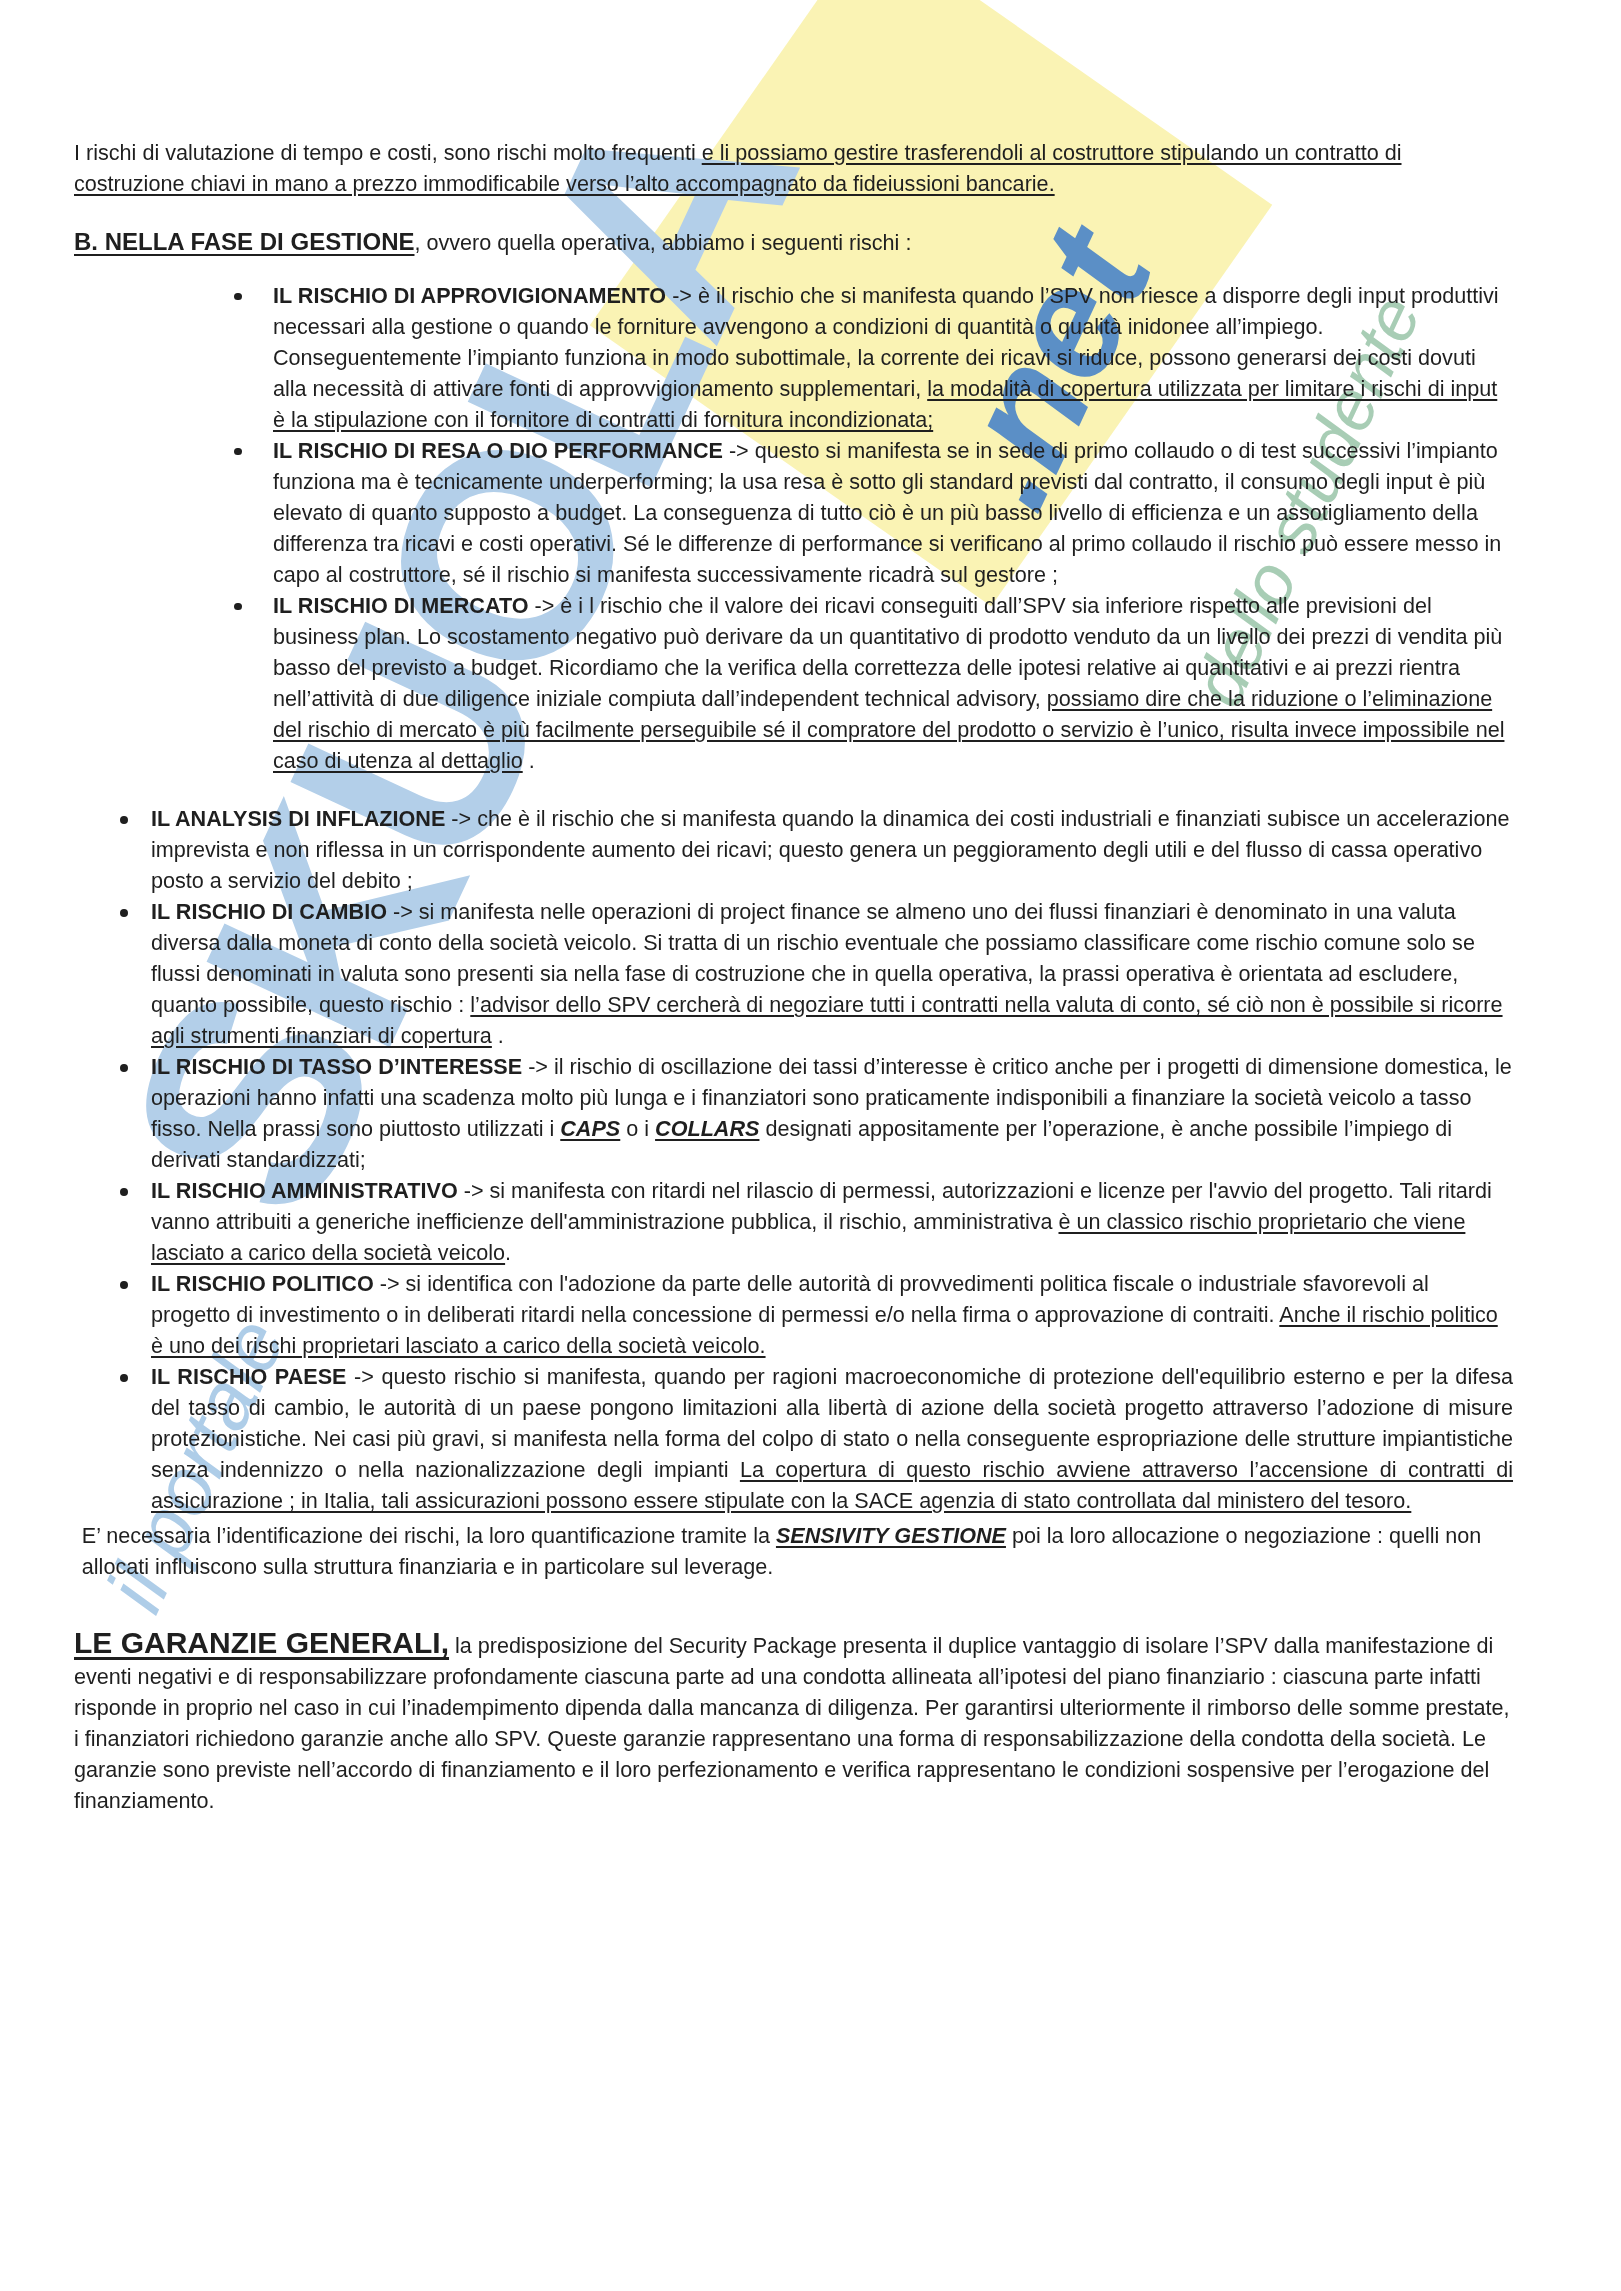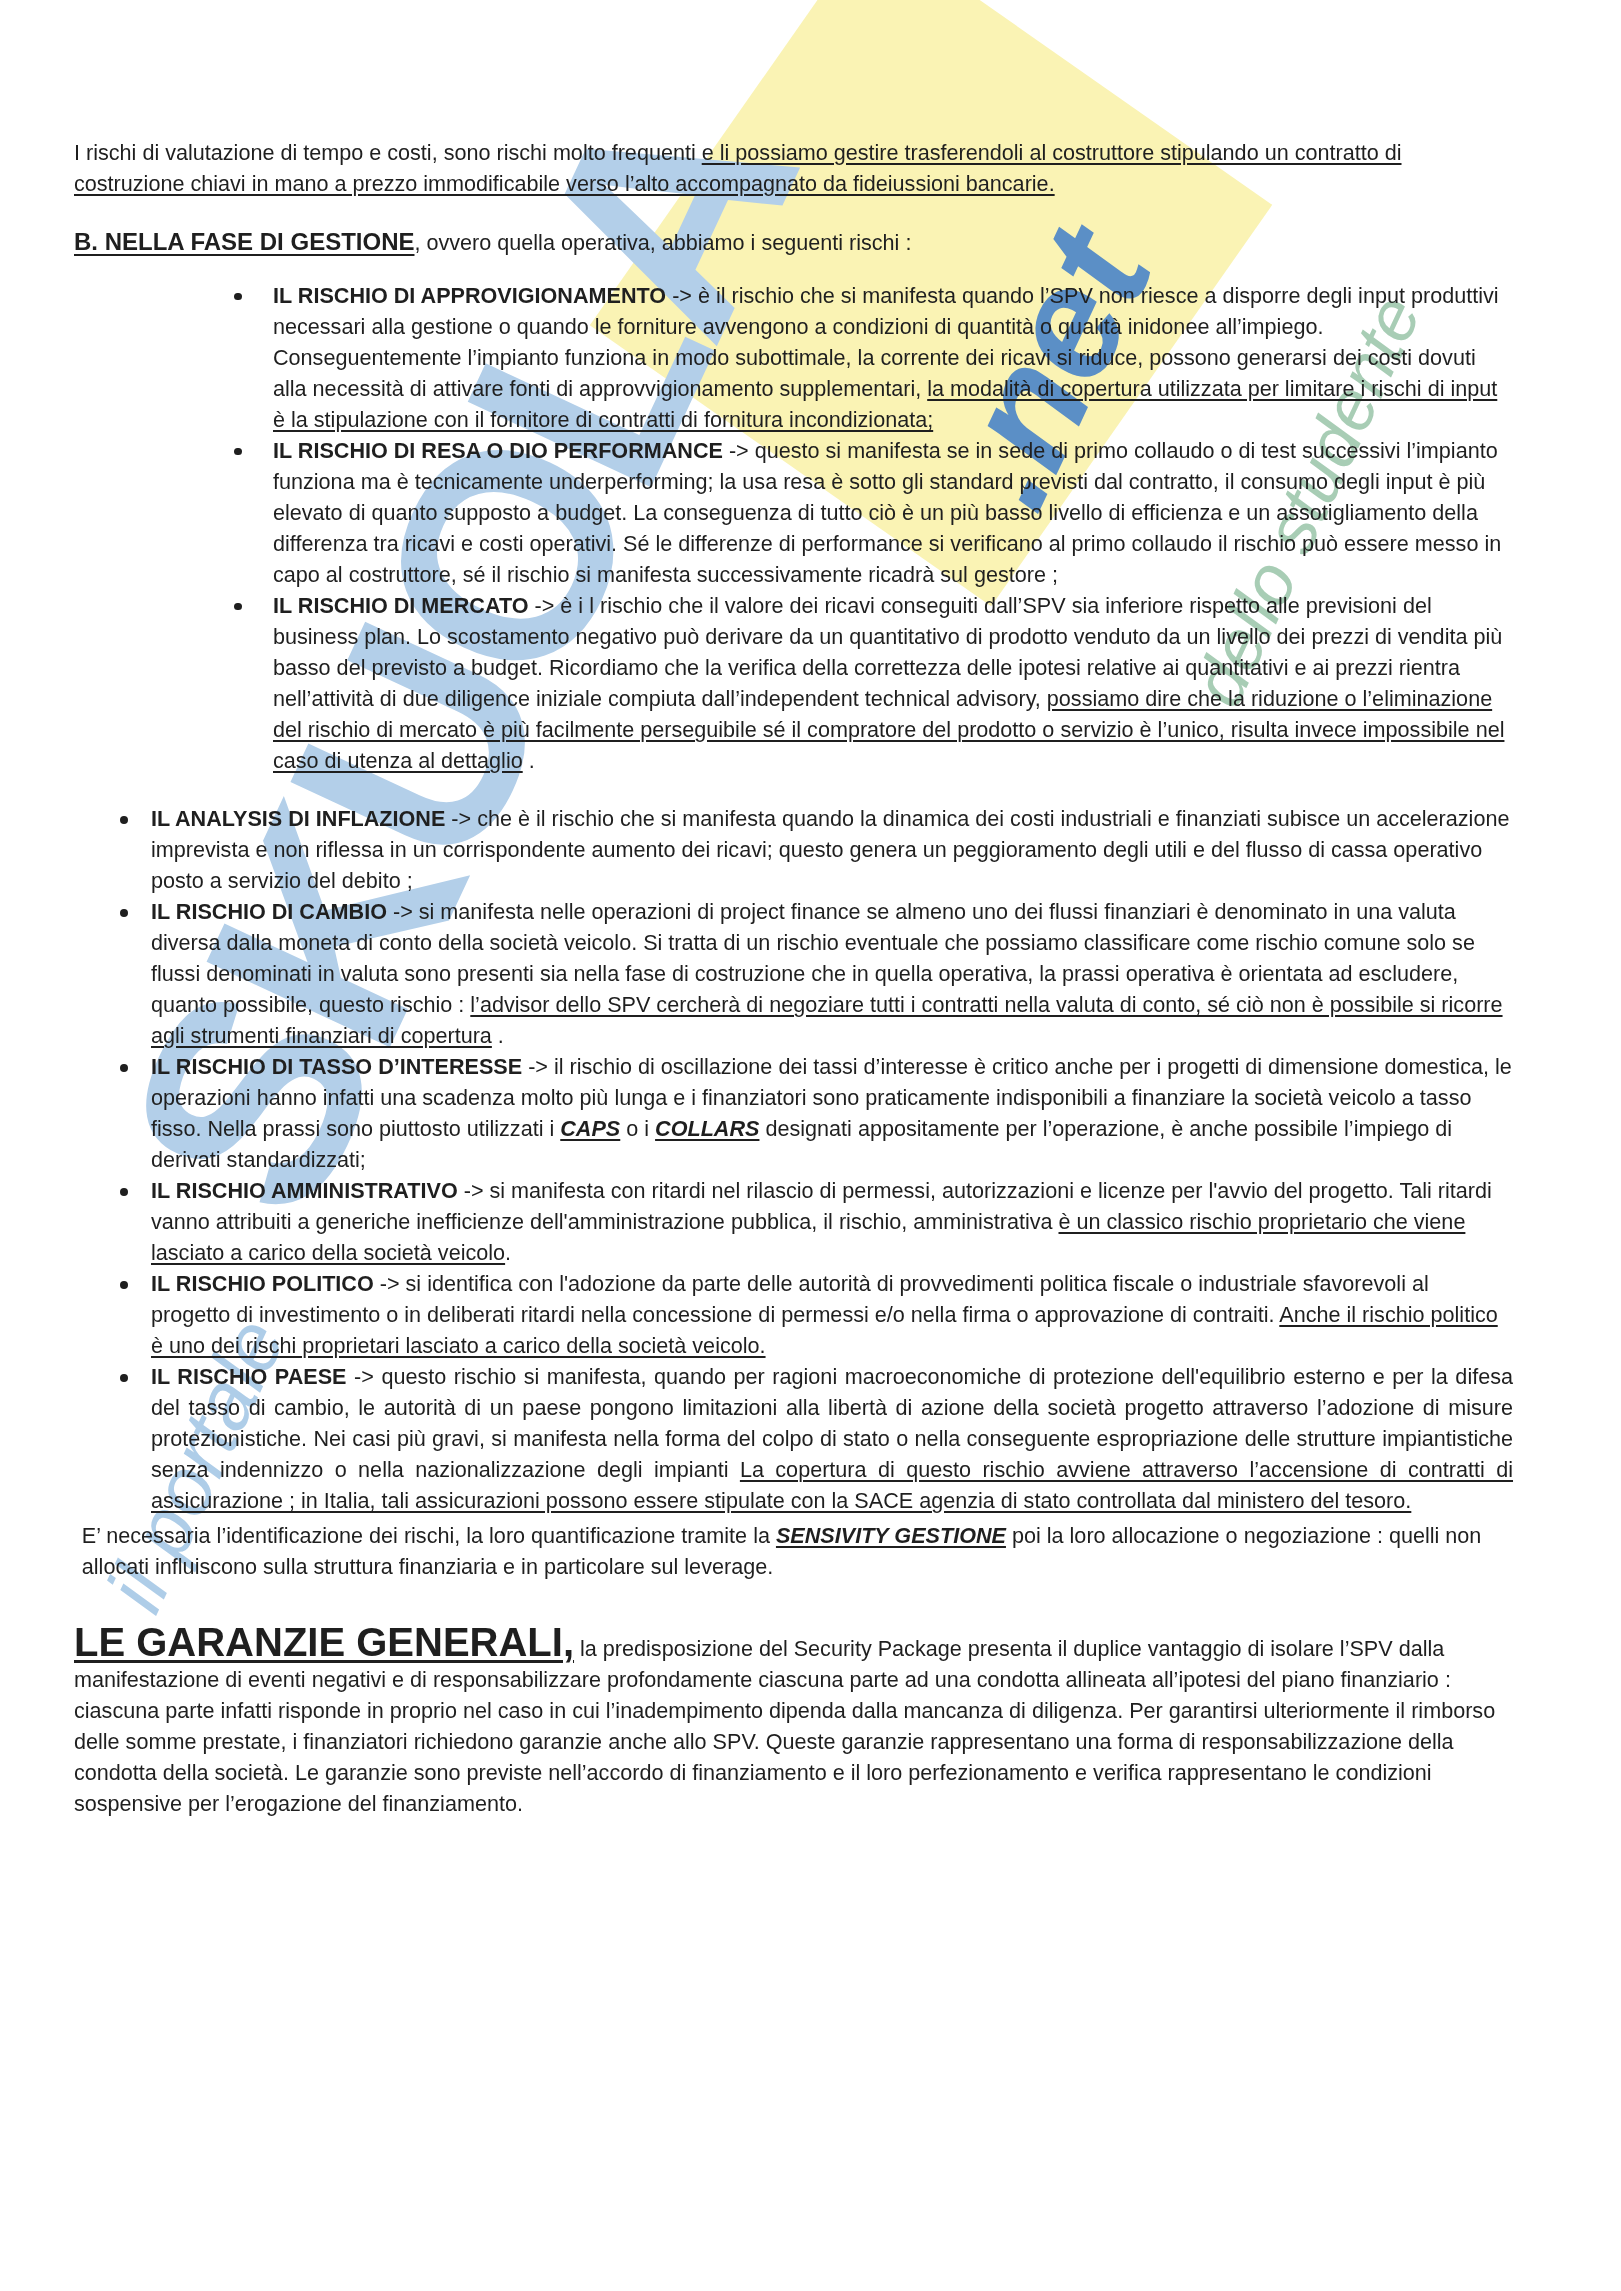--- a/index.html
+++ b/index.html
@@ -53,21 +53,21 @@
   .heading-b{margin-top:27.4px;}
   .heading-c{margin-top:61px;}
   .closing{margin-top:3.9px;padding-left:7.8px;}
   .garanzie{margin-top:45px;}
   .last{margin-top:13.7px;}
   .sg-n{font-weight:400;text-align:center;}
   .sg-b{font-weight:700;}
   .sg-u{text-decoration:underline;text-decoration-thickness:2px;text-underline-offset:2.9px;}
   .sg-biu{font-weight:700;font-style:italic;text-decoration:underline;text-decoration-thickness:2px;text-underline-offset:2.9px;}
   .sg-hb{font-weight:700;font-size:24px;text-decoration:underline;text-decoration-thickness:2px;text-underline-offset:3.9px;}
-  .sg-ht{font-weight:700;font-size:40px;text-decoration:underline;text-decoration-thickness:2.9px;text-underline-offset:3.9px;}
+  .sg-ht{font-weight:700;font-size:30px;text-decoration:underline;text-decoration-thickness:2.9px;text-underline-offset:3.9px;}
   ul.bullets{list-style:none;margin:0;padding:0;}
   ul.bullets li{position:relative;margin:0;}
   ul.bullets li::before{
     content:"";position:absolute;width:7.8px;height:7.8px;border-radius:50%;
     background:#1f1f1f;top:12.7px;
   }
   ul.deep{margin-top:21.6px;padding-left:152px;}
   ul.deep li{padding-left:47px;}
   ul.deep li::before{left:7.8px;}
   ul.shallow{margin-top:27.4px;padding-left:44px;}

